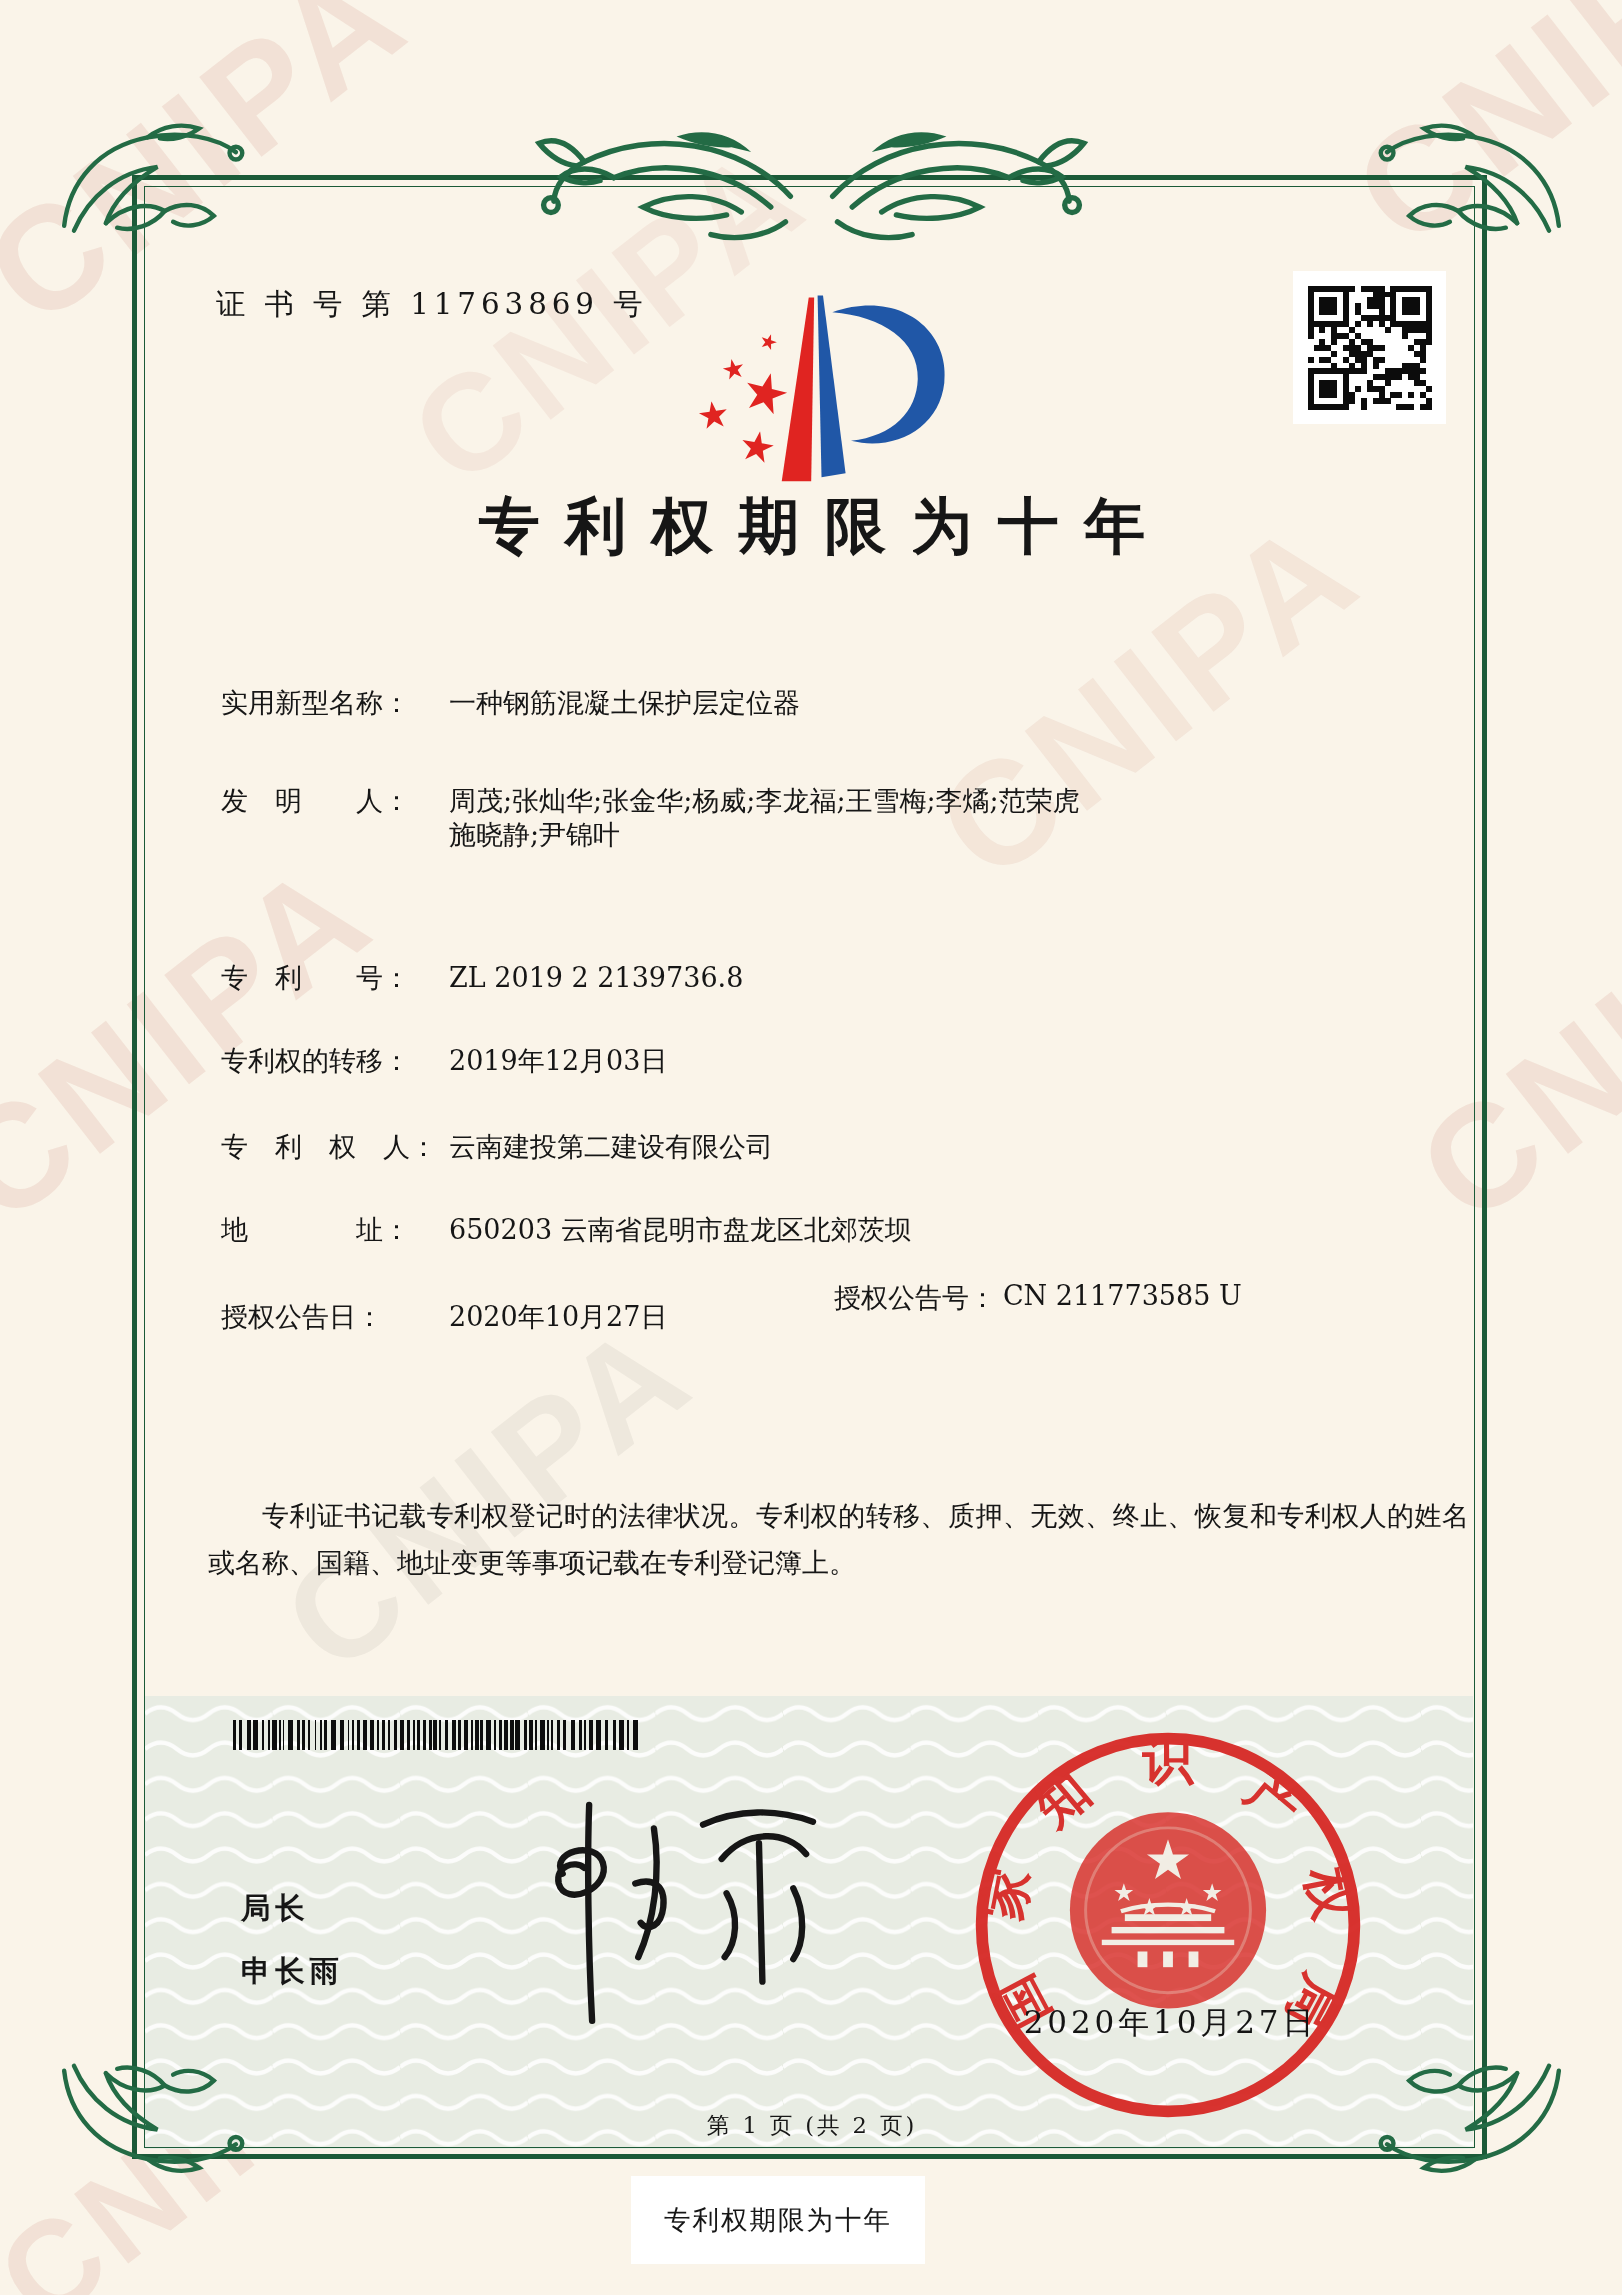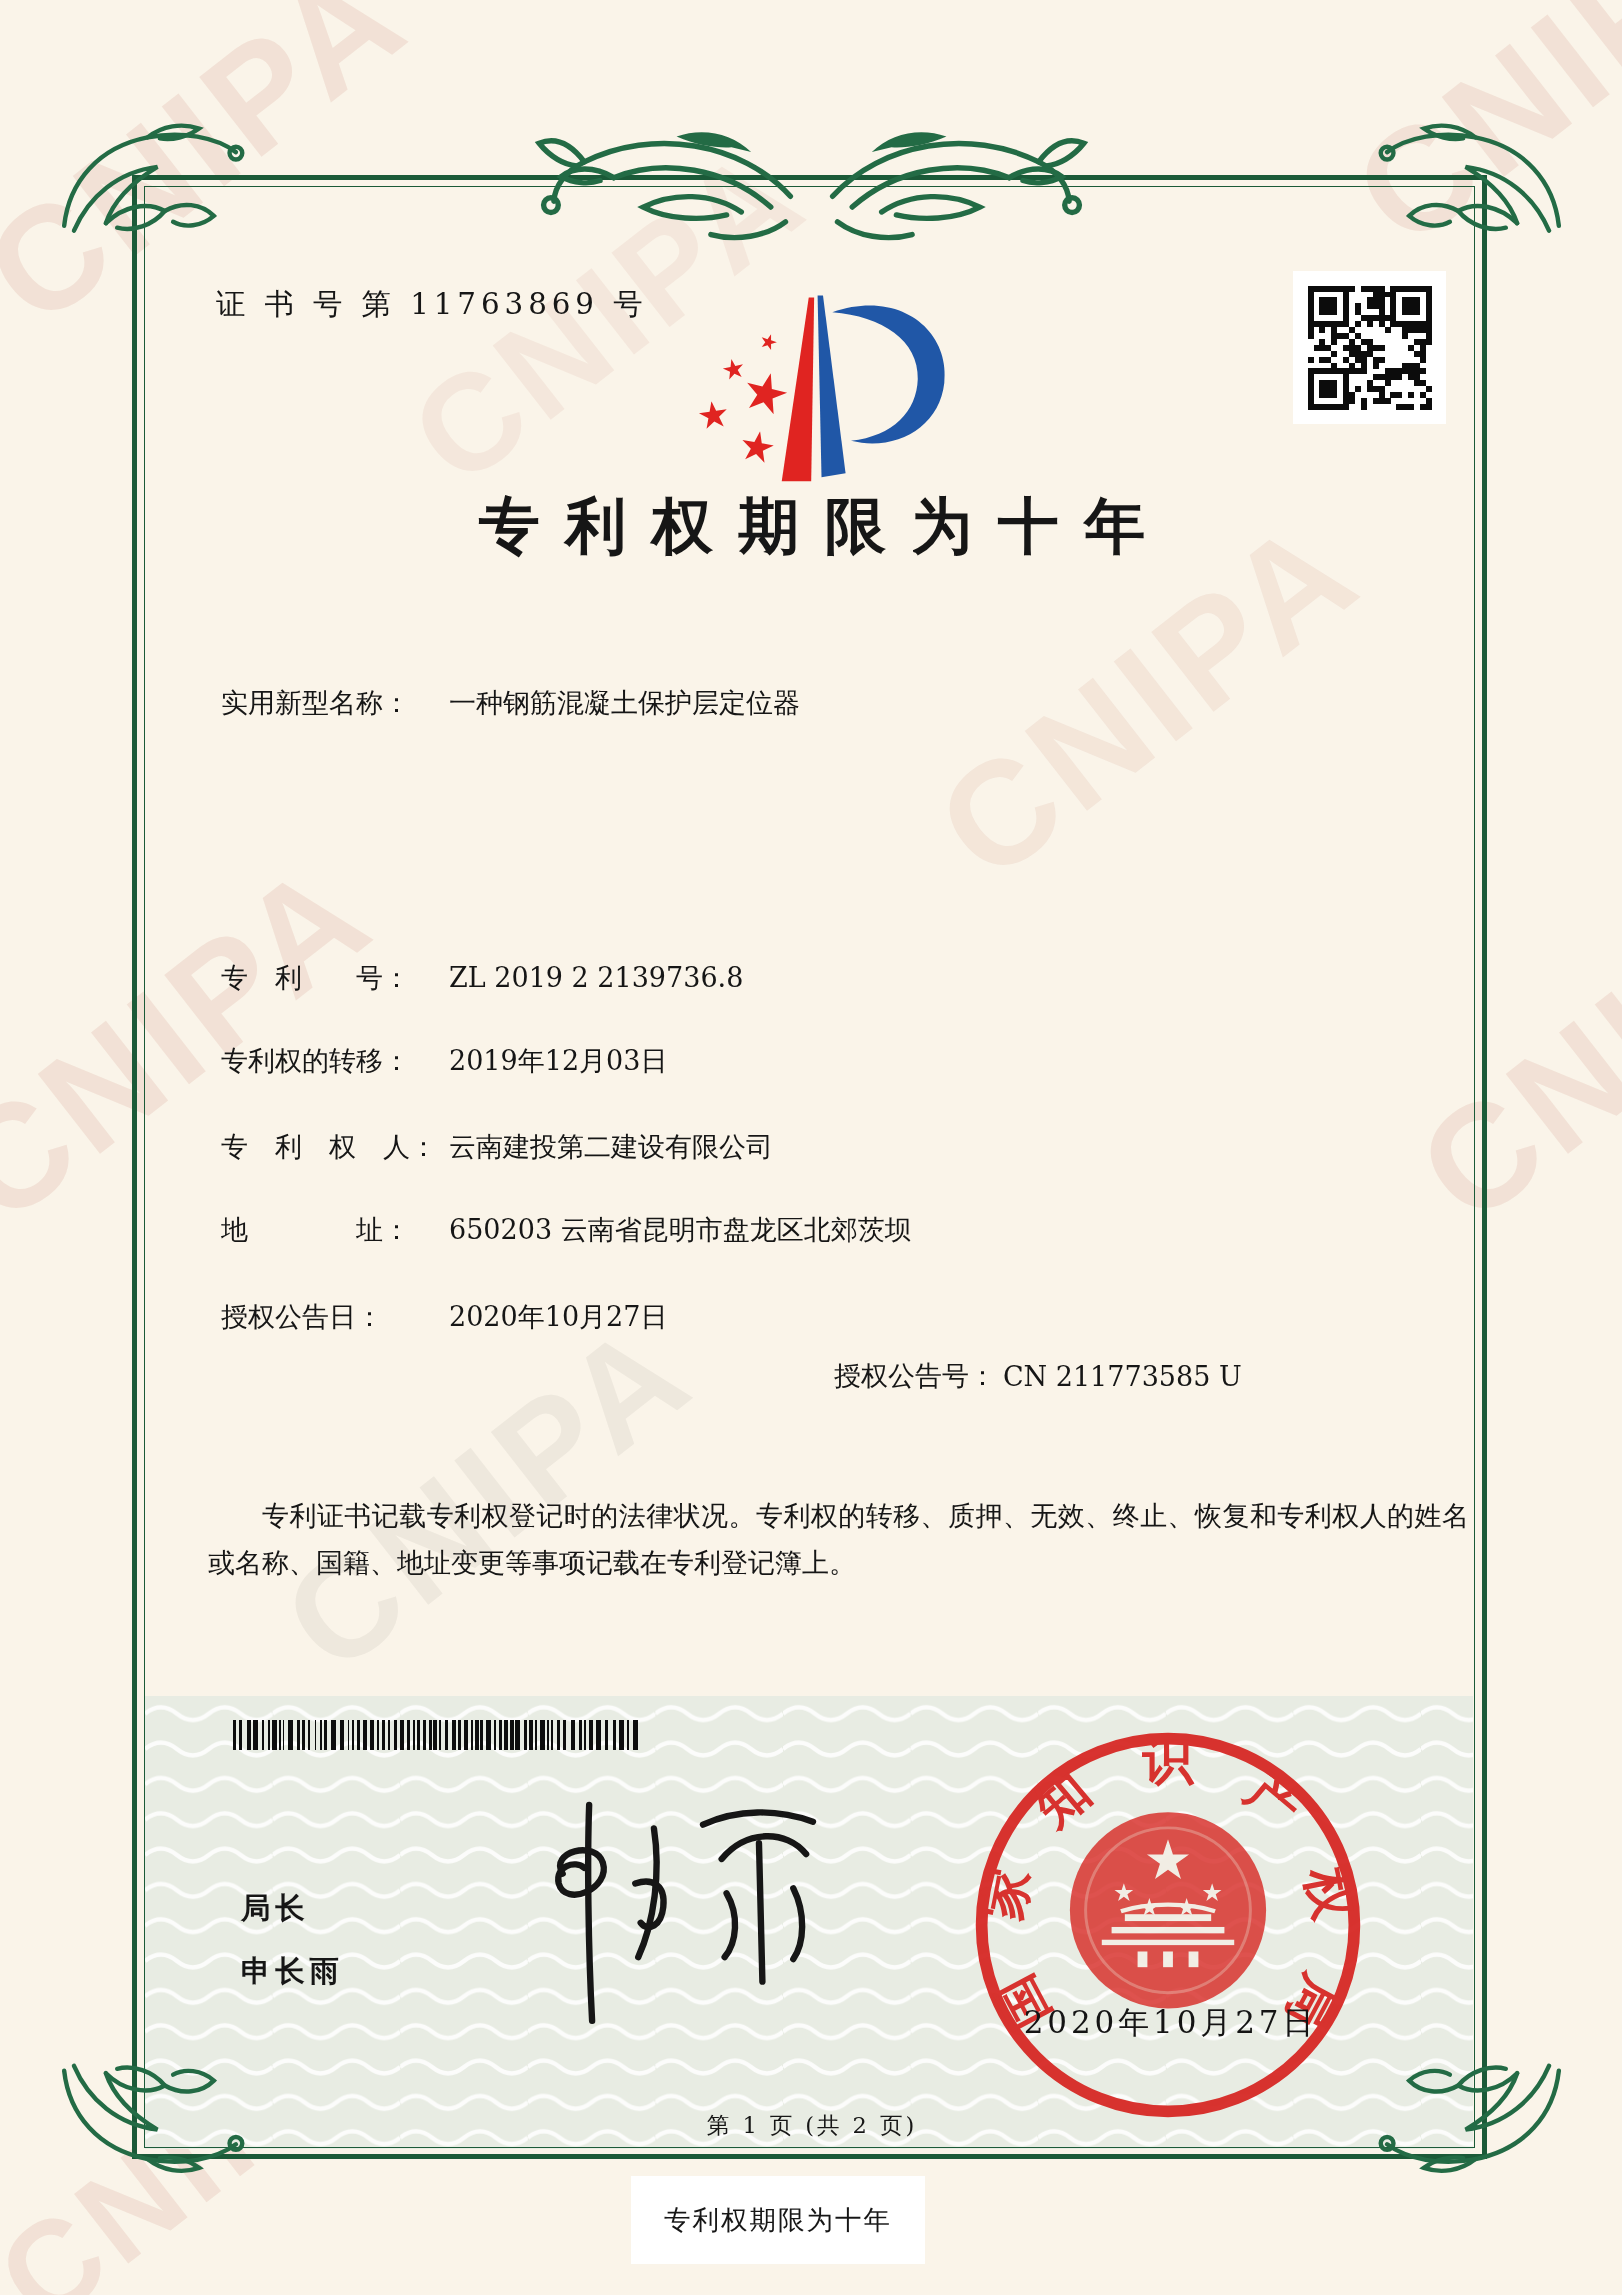--- a/index.html
+++ b/index.html
@@ -357,20 +357,25 @@
       </div>
   </div>
 
   <div class="title">专利权期限为十年</div>
 
   <div class="row" style="top:686px;">
     <span class="lbl">实用新型名称：</span>
     <span class="val">一种钢筋混凝土保护层定位器</span>
   </div>
 
+  <div class="row" style="top:784px;">
+    <span class="lbl">发　明　　人：</span>
+    <span class="val"><span>周茂;张灿华;张金华;杨威;李龙福;王雪梅;李燏;范荣虎</span><br>
+      <span>施晓静;尹锦叶</span></span>
+  </div>
 
   <div class="row" style="top:961px;">
     <span class="lbl">专　利　　号：</span>
     <span class="val">ZL 2019 2 2139736.8</span>
   </div>
 
   <div class="row" style="top:1044px;">
     <span class="lbl">专利权的转移：</span>
     <span class="val">2019年12月03日</span>
   </div>
@@ -382,21 +387,21 @@
 
   <div class="row" style="top:1213px;">
     <span class="lbl">地　　　　址：</span>
     <span class="val">650203 云南省昆明市盘龙区北郊茨坝</span>
   </div>
 
   <div class="row" style="top:1300px;width:609px;">
     <span class="lbl">授权公告日：</span>
     <span class="val">2020年10月27日</span>
   </div>
-  <div class="grant2" style="top:1358px;align-items:center;">
+  <div class="grant2" style="top:1280px;">
     <span>授权公告号：</span>
     <span style="margin-left:6.9px;">CN 211773585 U</span>
   </div>
 
   <div class="para" style="top:1492px;">专利证书记载专利权登记时的法律状况。专利权的转移、质押、无效、终止、恢复和专利权人的姓名或名称、国籍、地址变更等事项记载在专利登记簿上。</div>
 
   <div class="bar-wrap" id="barcode"><i style="width:3.4px;margin-right:2.5px"></i><i style="width:3.4px;margin-right:4.4px"></i><i style="width:3.9px;margin-right:2.9px"></i><i style="width:4.4px;margin-right:4.4px"></i><i style="width:1.5px;margin-right:4.4px"></i><i style="width:2px;margin-right:2px"></i><i style="width:4.9px;margin-right:1.5px"></i><i style="width:2.9px;margin-right:1.5px"></i><i style="width:1.5px;margin-right:3.4px"></i><i style="width:4.9px;margin-right:3.9px"></i><i style="width:3.9px;margin-right:1.5px"></i><i style="width:3.4px;margin-right:2.9px"></i><i style="width:2px;margin-right:4.4px"></i><i style="width:1.5px;margin-right:3.9px"></i><i style="width:2px;margin-right:1.5px"></i><i style="width:3.9px;margin-right:3.9px"></i><i style="width:4.4px;margin-right:3.9px"></i><i style="width:4.4px;margin-right:3.9px"></i><i style="width:1.5px;margin-right:2.5px"></i><i style="width:2px;margin-right:3.4px"></i><i style="width:2.9px;margin-right:2.5px"></i><i style="width:4.4px;margin-right:2.5px"></i><i style="width:4.4px;margin-right:2.9px"></i><i style="width:2px;margin-right:2.9px"></i><i style="width:3.4px;margin-right:2.5px"></i><i style="width:2.5px;margin-right:3.9px"></i><i style="width:3.4px;margin-right:2.5px"></i><i style="width:3.9px;margin-right:3.4px"></i><i style="width:2.9px;margin-right:3.4px"></i><i style="width:2px;margin-right:1.5px"></i><i style="width:3.4px;margin-right:2.9px"></i><i style="width:2.9px;margin-right:2.5px"></i><i style="width:2.9px;margin-right:1.5px"></i><i style="width:4.4px;margin-right:2px"></i><i style="width:1.5px;margin-right:3.9px"></i><i style="width:3.4px;margin-right:3.4px"></i><i style="width:4.9px;margin-right:2px"></i><i style="width:2.9px;margin-right:2.5px"></i><i style="width:3.9px;margin-right:3.4px"></i><i style="width:2px;margin-right:2px"></i><i style="width:3.4px;margin-right:1.5px"></i><i style="width:2.5px;margin-right:3.9px"></i><i style="width:4.4px;margin-right:2.9px"></i><i style="width:2.5px;margin-right:2.9px"></i><i style="width:2.5px;margin-right:2.5px"></i><i style="width:4.4px;margin-right:2px"></i><i style="width:3.4px;margin-right:1.5px"></i><i style="width:4.9px;margin-right:3.4px"></i><i style="width:2.9px;margin-right:2px"></i><i style="width:4.4px;margin-right:2.5px"></i><i style="width:2px;margin-right:2.9px"></i><i style="width:4.4px;margin-right:2.5px"></i><i style="width:1.5px;margin-right:2.5px"></i><i style="width:1.5px;margin-right:4.4px"></i><i style="width:2.5px;margin-right:3.4px"></i><i style="width:3.4px;margin-right:4.4px"></i><i style="width:3.9px;margin-right:4.4px"></i><i style="width:2.5px;margin-right:2px"></i><i style="width:2.9px;margin-right:2.5px"></i><i style="width:4.4px;margin-right:2.9px"></i><i style="width:4.9px;margin-right:3.9px"></i><i style="width:3.4px;margin-right:4.4px"></i><i style="width:2.9px;margin-right:3.4px"></i><i style="width:4.9px;margin-right:2.9px"></i><i style="width:2.5px;margin-right:3.9px"></i><i style="width:4.9px;margin-right:4.4px"></i></div>
 
   <div class="role">局长</div>
   <div class="dname">申长雨</div>

